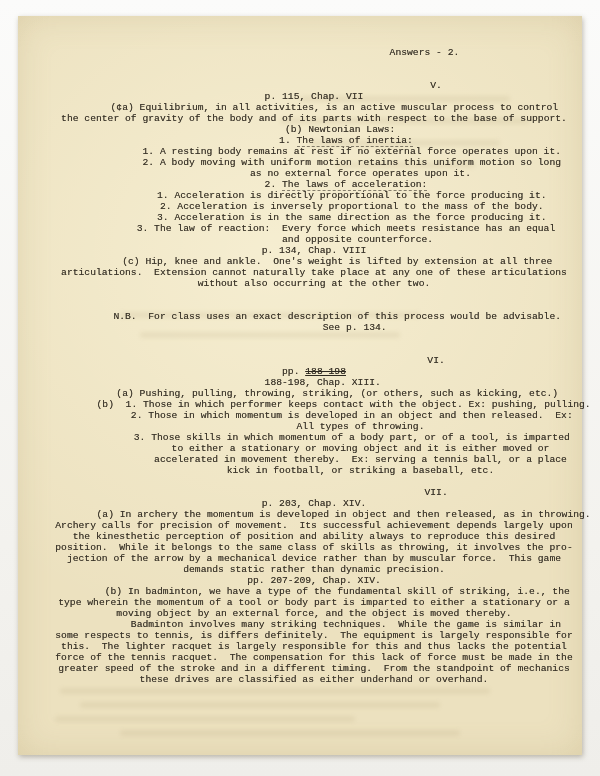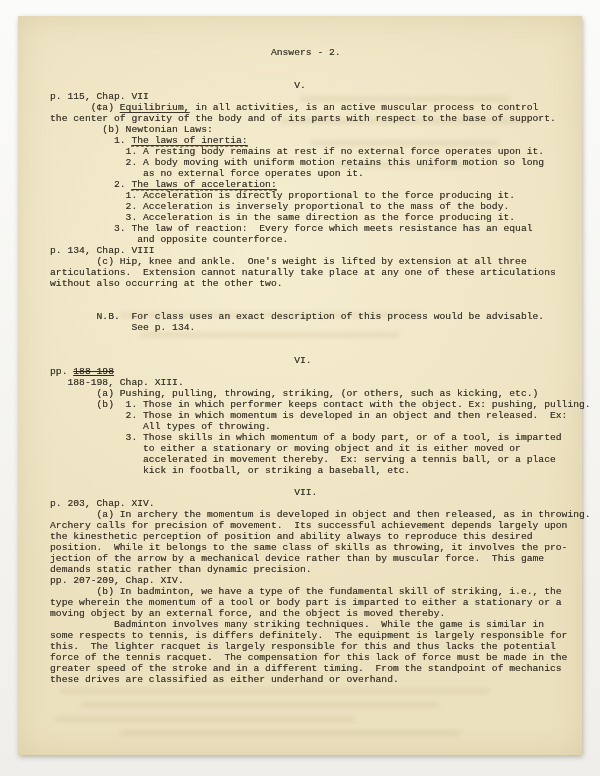--- a/index.html
+++ b/index.html
@@ -14,24 +14,25 @@
       radial-gradient(ellipse 120% 85% at 45% 32%, rgba(255,250,226,.50), rgba(255,250,226,0) 62%),
       radial-gradient(ellipse 140% 120% at 50% 50%, #ece1bf 52%, #e3d6ae 80%, #d7c798 100%),
       #e8dcb8;
     box-shadow:1px 2px 5px rgba(95,85,60,.38), inset 0 0 34px rgba(160,140,90,.20);
   }
   .typed{
     position:absolute;left:32px;top:31px;right:4px;z-index:2;
     font-size:9.7px;line-height:11px;color:#3a3429;
     white-space:pre;
     text-shadow:0 0 .6px rgba(58,52,41,.65);
+    text-align:center;
   }
   .tl{height:11px}
-  .tl span.u{text-decoration:underline;text-underline-offset:1.5px}
-  .tl span.uu{text-decoration:underline;text-underline-offset:1.5px;border-bottom:1px dashed rgba(58,52,41,.60)}
+  .tl span.u{text-underline-offset:1.5px}
+  .tl span.uu{text-underline-offset:1.5px;border-bottom:1px dashed rgba(58,52,41,.60)}
   .tl span.x{font-weight:normal;color:#2e2920;text-decoration:underline line-through}
   .ghost{position:absolute;height:6px;border-radius:3px;background:#a6976c;opacity:.14;filter:blur(2px);z-index:1}
   .g1{left:282px;top:80px;width:210px}
   .g2{left:262px;top:102px;width:250px}
   .g3{left:292px;top:124px;width:190px}
   .g4{left:317px;top:146px;width:140px}
   .g5{left:102px;top:296px;width:300px}
   .g6{left:122px;top:316px;width:260px}
   .g7{left:42px;top:672px;width:430px}
   .g8{left:62px;top:686px;width:360px}

